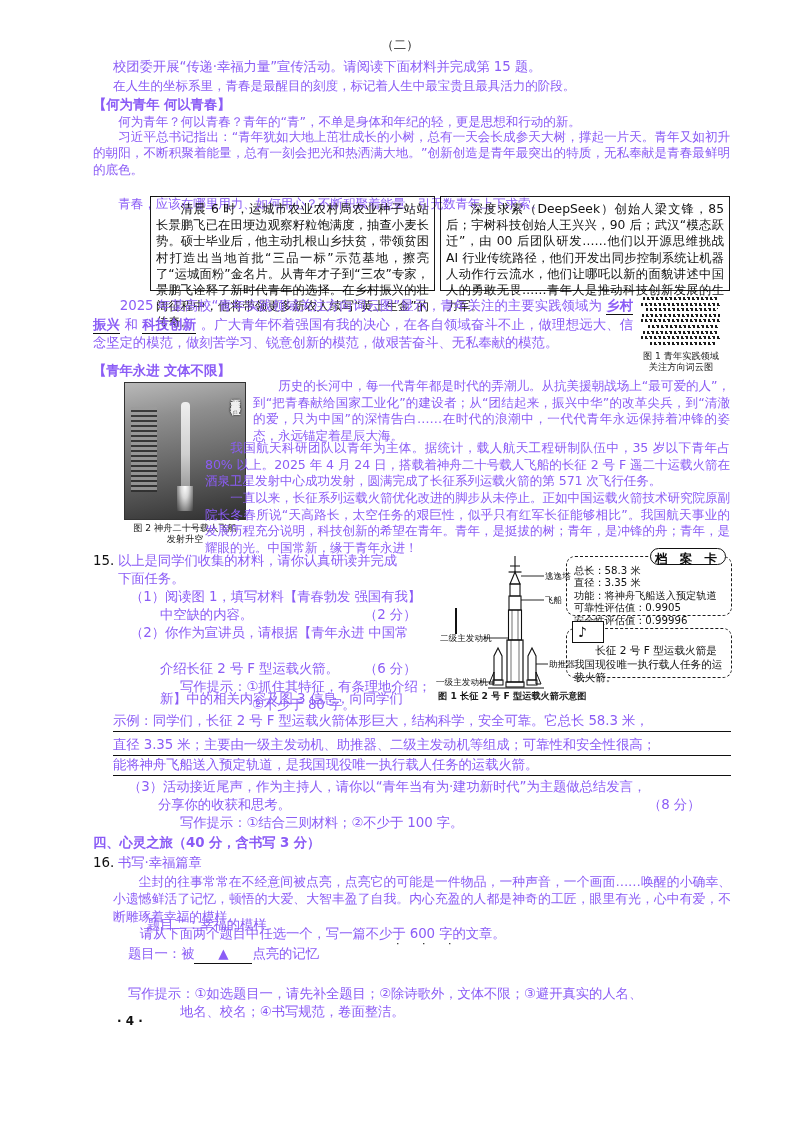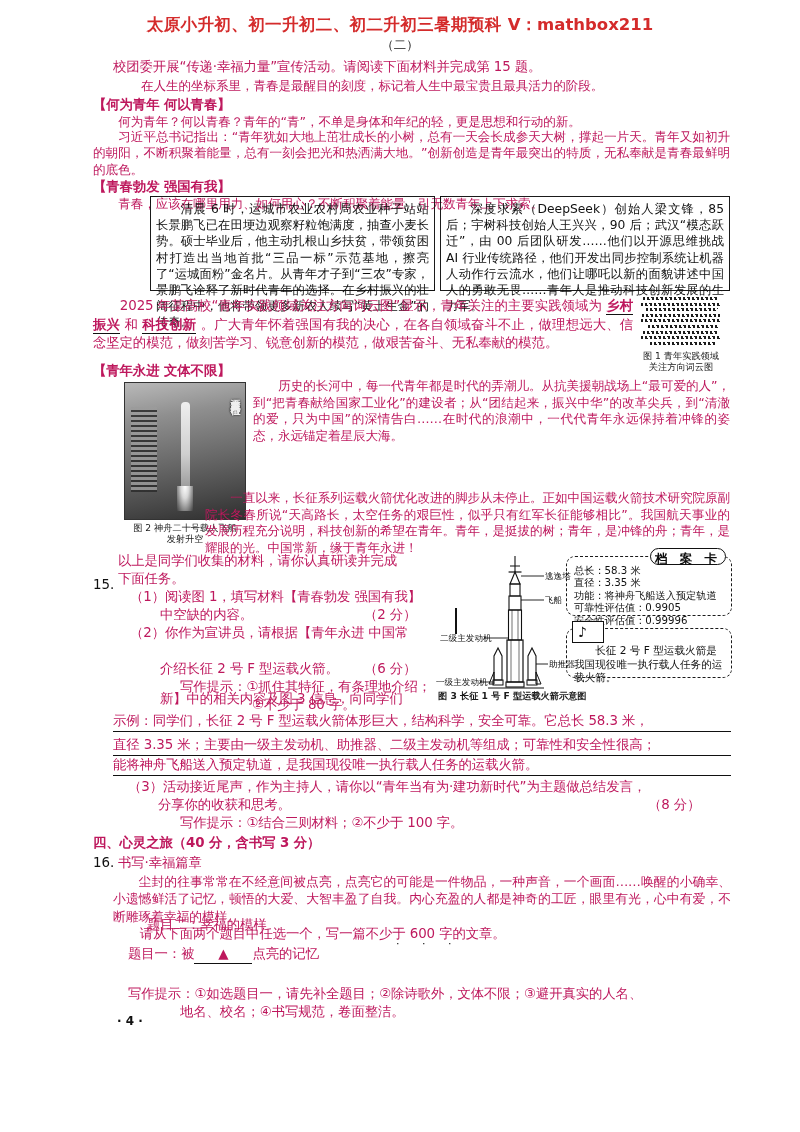--- a/index.html
+++ b/index.html
@@ -41,21 +41,21 @@
     text-align: center;
     font-size: 12.5px;
     color: #111;
   }
 
   
   .txt {
     position: absolute;
     font-size: 13.4px;
     line-height: 17.8px;
-    color: #be185d;
+    color: #8b5cf6;
     text-align: justify;
     letter-spacing: -0.1px;
   }
   .ind { text-indent: 2em; }
   .bold { font-weight: bold; }
   .brk { font-weight: bold; }
 
   
   .matbox {
     position: absolute;
@@ -242,34 +242,29 @@
     font-size: 13.4px;
     line-height: 17.8px;
     color: #101010;
   }
 </style>
 </head>
 <body>
 
 <div id="page">
 
-  <div class="ad-header">
-    <span>太原小升初、初一升初二、初二升初三暑期预科</span>
-    <span class="vtag">V：mathbox211</span>
-  </div>
   <div class="sec-label">（二）</div>
 
   <div class="txt" style="left:113px; top:58px; width:617px;">校团委开展“传递·幸福力量”宣传活动。请阅读下面材料并完成第 15 题。</div>
-  <div class="txt" style="left:113px; top:77px; width:617px; font-size:12.6px;margin-left:28px;">在人生的坐标系里，青春是最醒目的刻度，标记着人生中最宝贵且最具活力的阶段。</div>
+  <div class="txt" style="left:113px; top:77px; width:617px; font-size:12.6px;">在人生的坐标系里，青春是最醒目的刻度，标记着人生中最宝贵且最具活力的阶段。</div>
 
   <div class="txt brk" style="left:93px; top:96px; width:300px;">【何为青年  何以青春】</div>
   <div class="txt ind" style="left:93px; top:129px; width:637px; font-size:12.6px; line-height:16.4px;">习近平总书记指出：“青年犹如大地上茁壮成长的小树，总有一天会长成参天大树，撑起一片天。青年又如初升的朝阳，不断积聚着能量，总有一刻会把光和热洒满大地。”创新创造是青年最突出的特质，无私奉献是青春最鲜明的底色。</div>
   <div class="txt ind" style="left:93px; top:113px; width:637px; font-size:12.6px;">何为青年？何以青春？青年的“青”，不单是身体和年纪的轻，更是思想和行动的新。</div>
 
-  <div class="txt brk" style="left:93px; top:178px; width:300px;">【青春勃发  强国有我】</div>
   <div class="txt ind" style="left:93px; top:195px; width:637px; font-size:12.6px;">青春，应该在哪里用力、如何用心？不断积聚着能量，引无数青年上下求索。</div>
 
   <div class="matbox" style="left:150px; top:196px; width:285px; height:95px;">
     <div class="corner tl" style="left:-1px; top:-1px;"></div>
     <p>清晨 6 时，运城市农业农村局农业种子站站长景鹏飞已在田埂边观察籽粒饱满度，抽查小麦长势。硕士毕业后，他主动扎根山乡扶贫，带领贫困村打造出当地首批“三品一标”示范基地，擦亮了“运城面粉”金名片。从青年才子到“三农”专家，景鹏飞诠释了新时代青年的选择。在乡村振兴的壮阔征程中，他将带领更多新农人续写“黄土生金”的传奇。</p>
     <div class="corner br" style="right:-1px; bottom:-1px;"></div>
   </div>
 
   <div class="matbox" style="left:440px; top:196px; width:290px; height:95px;">
     <div class="corner tl" style="left:-1px; top:-1px;"></div>
@@ -310,23 +305,24 @@
     <div class="ph-rocket"></div>
     <div class="ph-flame"></div>
     <div class="ph-vtext">逐梦九天再出征</div>
   </div>
   <div class="figcap" style="left:116px; top:522px; width:138px;">
     <div>图 2 神舟二十号载人飞船</div>
     <div>发射升空</div>
   </div>
 
   <div class="txt ind" style="left:253px; top:378px; width:477px; font-size:12.6px; line-height:16.6px;">历史的长河中，每一代青年都是时代的弄潮儿。从抗美援朝战场上“最可爱的人”，到“把青春献给国家工业化”的建设者；从“团结起来，振兴中华”的改革尖兵，到“清澈的爱，只为中国”的深情告白……在时代的浪潮中，一代代青年永远保持着冲锋的姿态，永远锚定着星辰大海。</div>
+  <div class="txt ind" style="left:205px; top:440px; width:525px; font-size:12.6px; line-height:16.6px;">我国航天科研团队以青年为主体。据统计，载人航天工程研制队伍中，35 岁以下青年占 80% 以上。2025 年 4 月 24 日，搭载着神舟二十号载人飞船的长征 2 号 F 遥二十运载火箭在酒泉卫星发射中心成功发射，圆满完成了长征系列运载火箭的第 571 次飞行任务。</div>
   <div class="txt ind" style="left:205px; top:490px; width:525px; font-size:12.6px; line-height:16.6px;">一直以来，长征系列运载火箭优化改进的脚步从未停止。正如中国运载火箭技术研究院原副院长冬春所说“天高路长，太空任务的艰巨性，似乎只有红军长征能够相比”。我国航天事业的发展历程充分说明，科技创新的希望在青年。青年，是挺拔的树；青年，是冲锋的舟；青年，是耀眼的光。中国常新，缘于青年永进！</div>
 
-  <div class="qnum" style="left:93px; top:576px;">15.</div>
+  <div class="qnum" style="left:93px; top:552px;">15.</div>
   <div class="txt" style="left:118px; top:552px; width:325px;font-family:Liberation Serif, serif;">以上是同学们收集的材料，请你认真研读并完成</div>
   <div class="txt" style="left:118px; top:570px; width:325px;">下面任务。</div>
 
   <div class="txt" style="left:130px; top:588px; width:330px;">（1）阅读图 1，填写材料【青春勃发  强国有我】</div>
   <div class="txt" style="left:160px; top:606px; width:180px;">中空缺的内容。</div>
   <div class="txt" style="left:364px; top:606px; width:80px;">（2 分）</div>
 
   <div class="txt" style="left:130px; top:624px; width:330px;">（2）你作为宣讲员，请根据【青年永进  中国常</div>
   <div class="txt" style="left:160px; top:642px; width:300px;margin-top:48px;">新】中的相关内容及图 3 信息，向同学们</div>
   <div class="txt" style="left:160px; top:660px; width:200px;">介绍长征 2 号 F 型运载火箭。</div>
@@ -374,21 +370,21 @@
       <line x1="50" y1="130" x2="36" y2="130" stroke="#111" stroke-width=".9"></line>
 
       <line x1="12" y1="56" x2="12" y2="82" stroke="#111" stroke-width="2"></line>
     </svg>
     <div class="rlabel" style="left:101px; top:19px;">逃逸塔</div>
     <div class="rlabel" style="left:101px; top:43px;">飞船</div>
     <div class="rlabel" style="left:-4px; top:81px;">二级主发动机</div>
     <div class="rlabel" style="left:105px; top:107px;">助推器</div>
     <div class="rlabel" style="left:-8px; top:125px;">一级主发动机</div>
   </div>
-  <div class="figcap" style="left:438px; top:690px; width:160px; text-align:left; font-weight:bold;">图 3  长征 1 号 F 型运载火箭示意图</div>
+  <div class="figcap" style="left:438px; top:690px; width:160px; text-align:left; font-weight:bold;">图 1  长征 2 号 F 型运载火箭示意图</div>
 
   <div class="dash-box" style="left:566px; top:556px; width:166px; height:60px;"></div>
   <div class="card-title" style="left:650px; top:548px; width:76px; height:17px;">档 案 卡</div>
   <div class="card-lines" style="left:574px; top:565px; width:160px;">
     <div>总长：58.3 米</div>
     <div>直径：3.35 米</div>
     <div>功能：将神舟飞船送入预定轨道</div>
     <div>可靠性评估值：0.9905</div>
     <div>安全性评估值：0.99996</div>
   </div>

